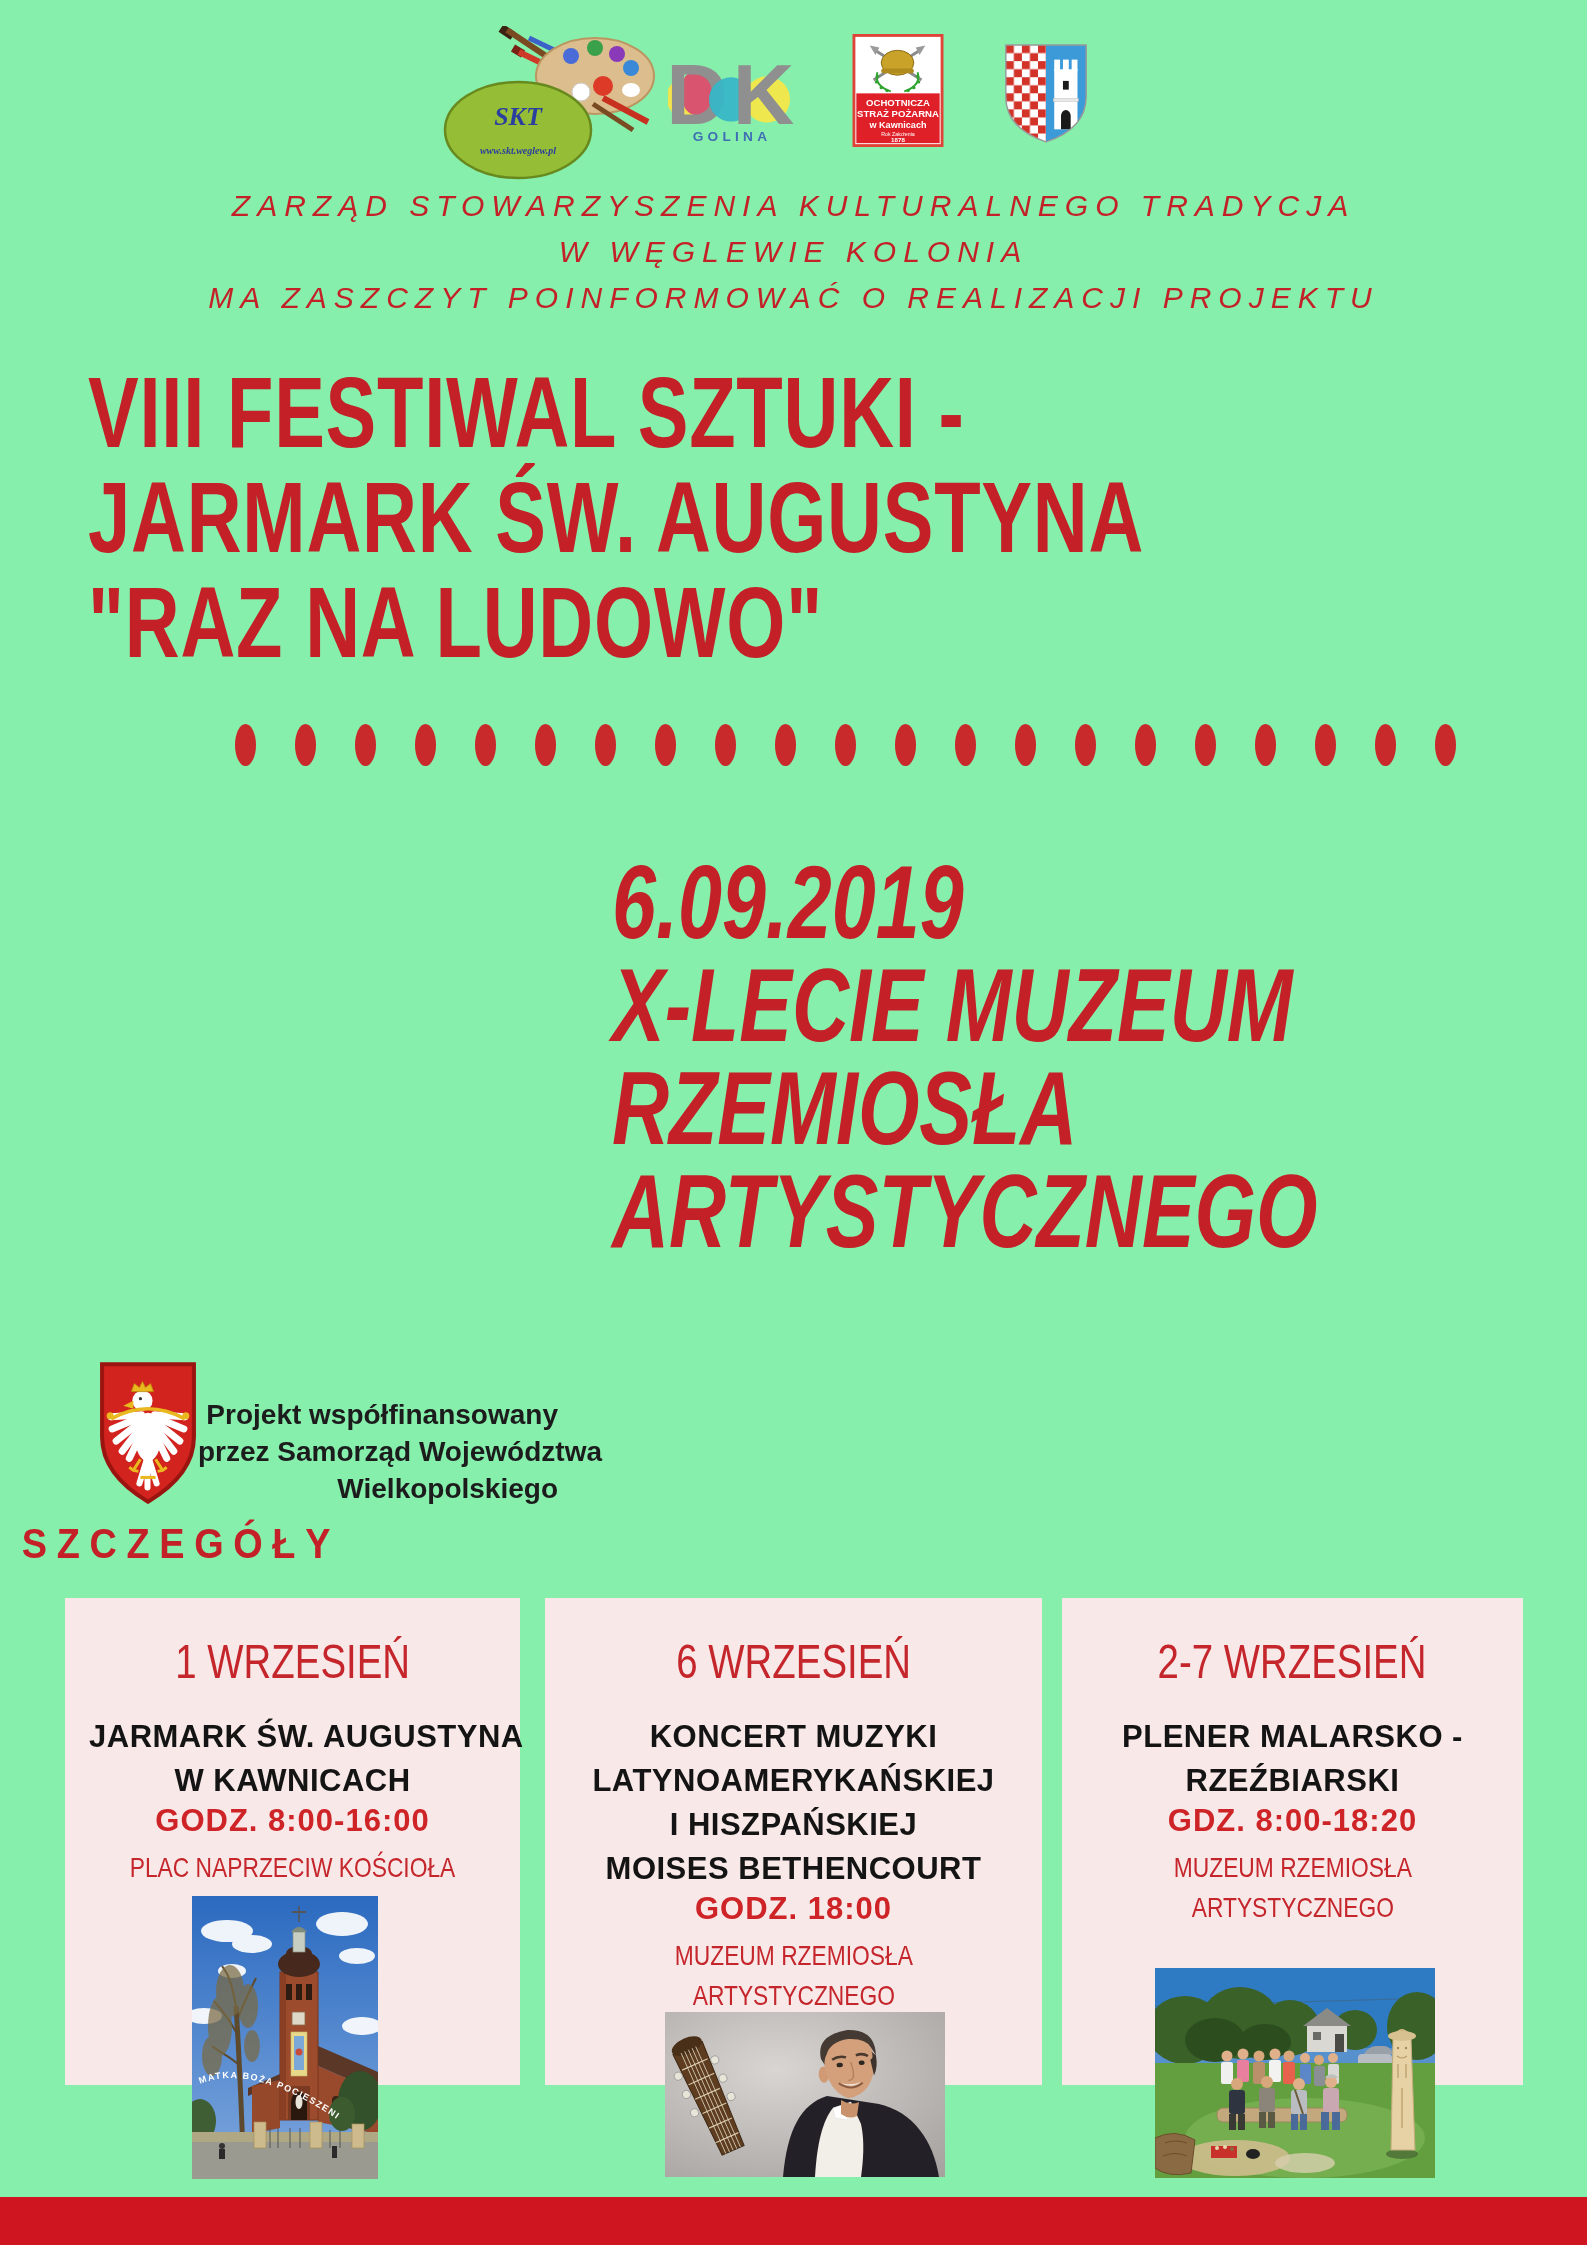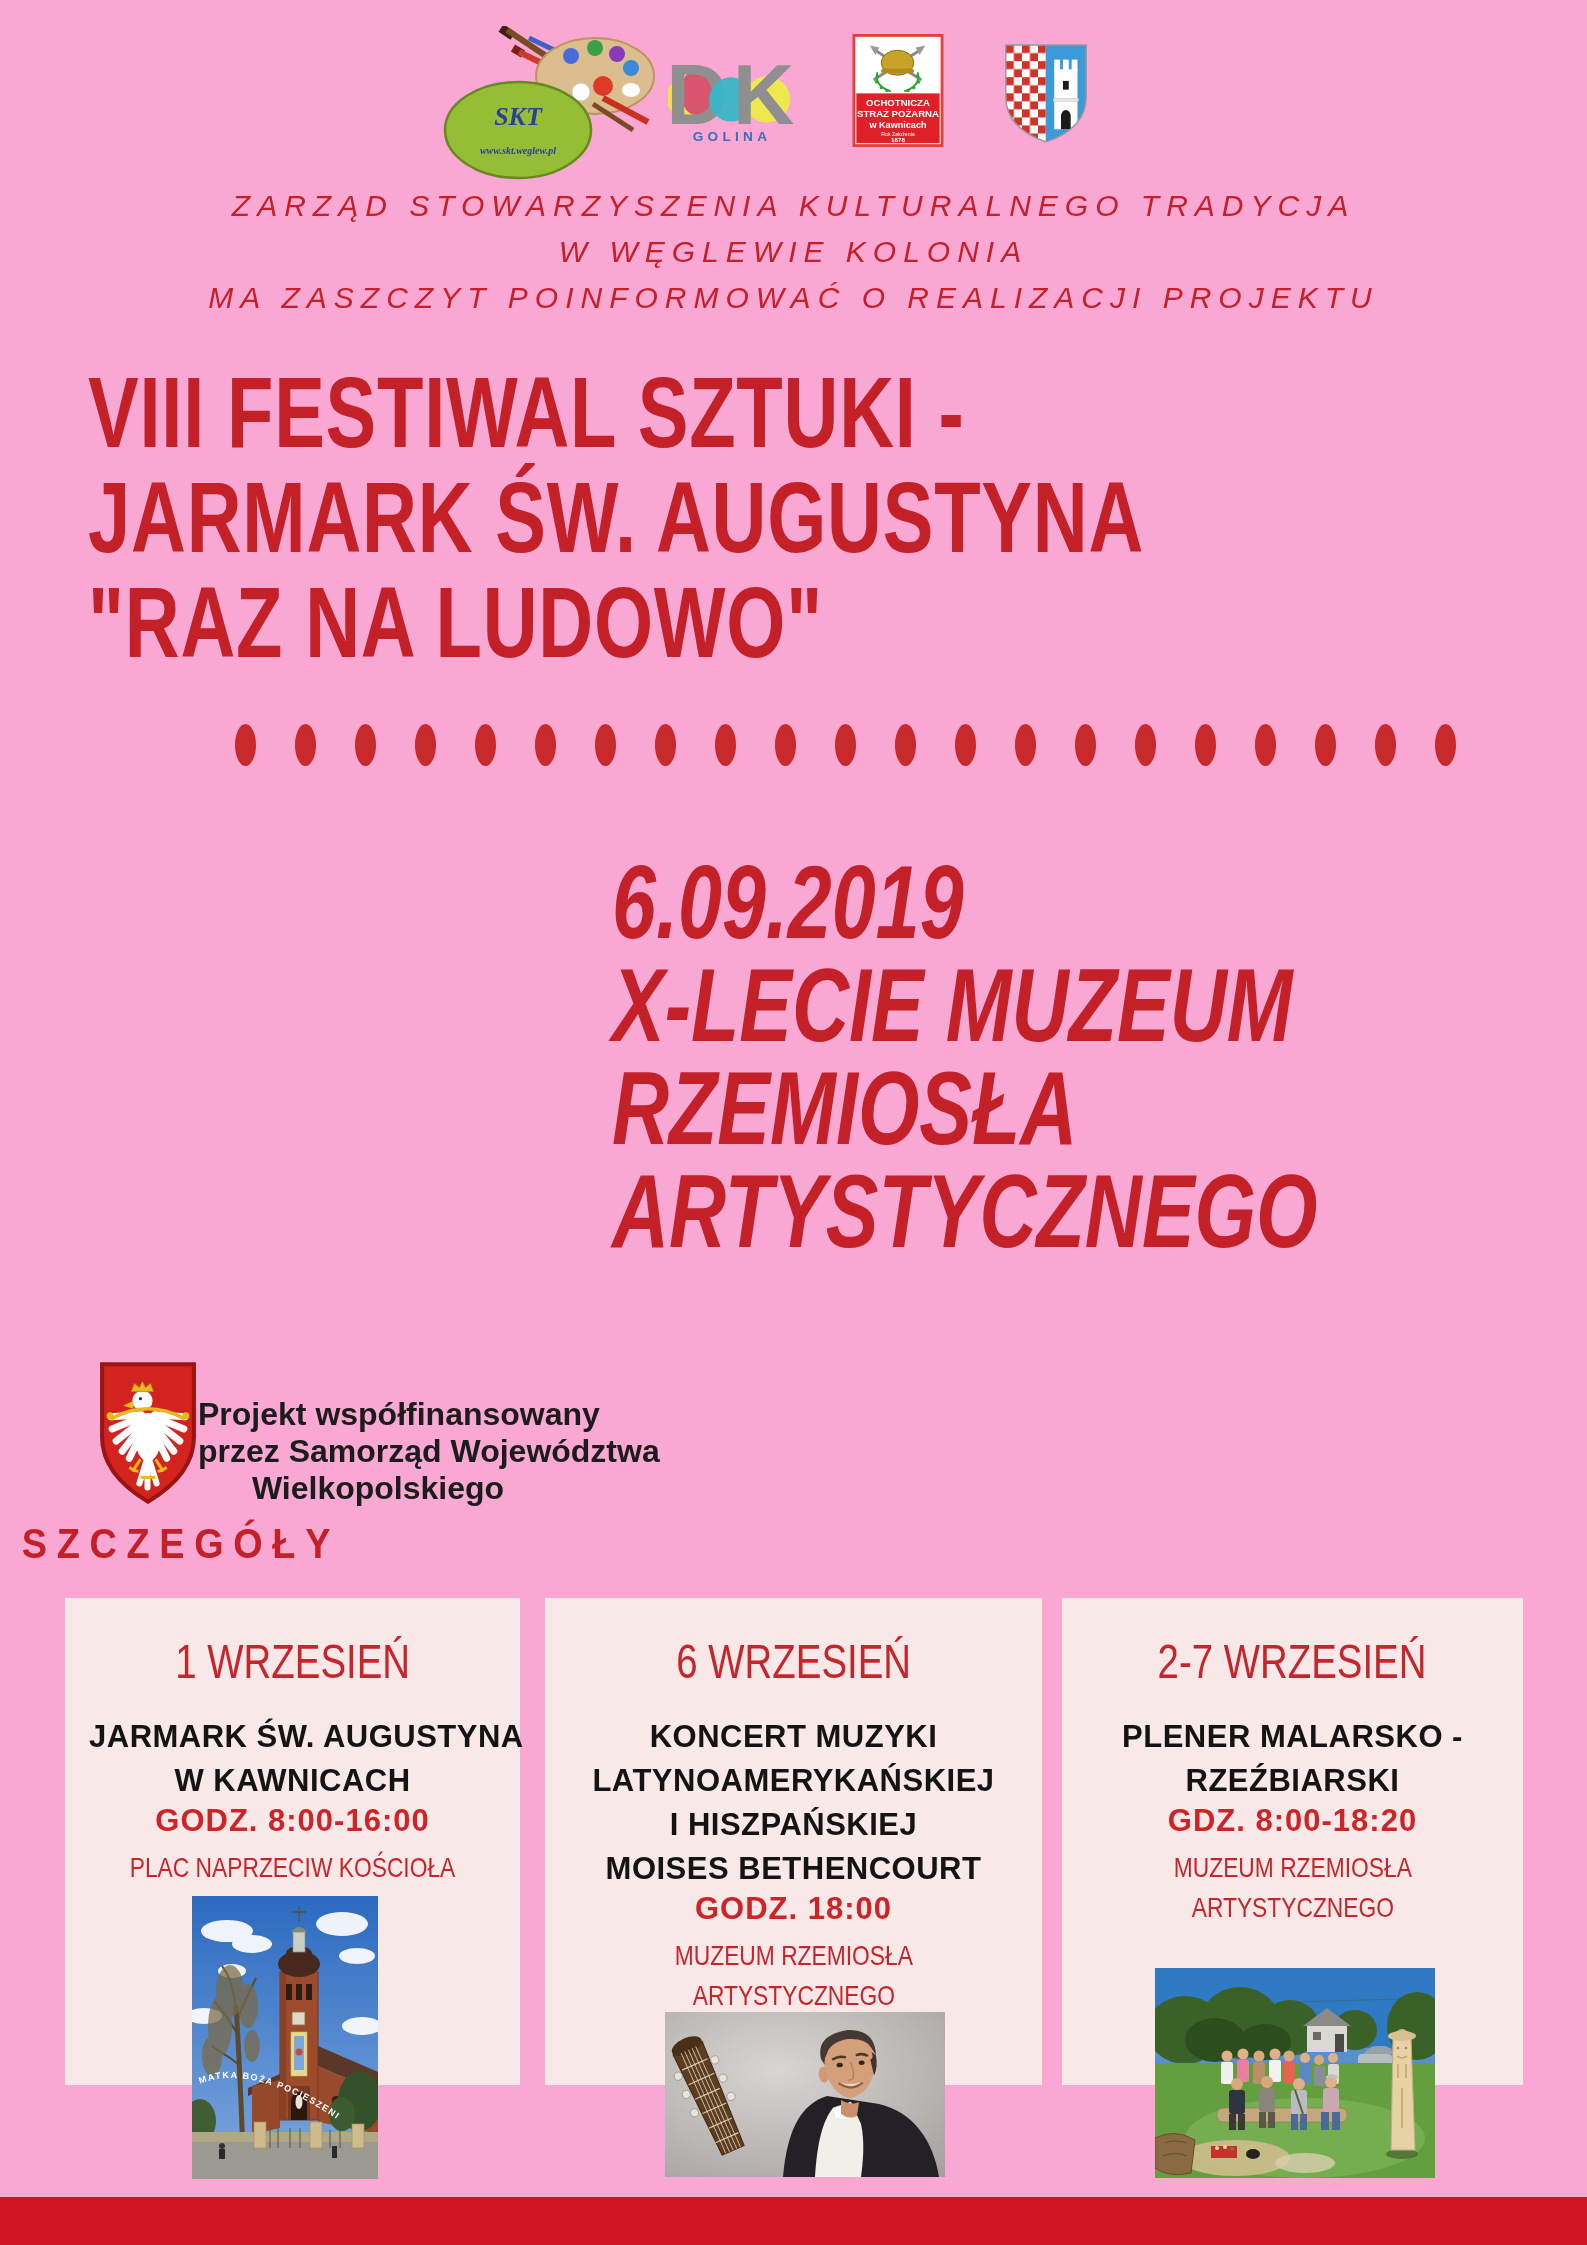--- a/index.html
+++ b/index.html
@@ -4,21 +4,21 @@
 <style>
   :root{
     --red:#C32027;
     --red-accent:#CE2427;
     --footer-red:#CF1520;
     --panel-pink:#F8E8E8;
     --ink:#141414;
   }
   html,body{margin:0;padding:0;background:#ffffff;}
   .poster{
-    position:relative;width:1587px;height:2245px;background:#f9a8d4;
+    position:relative;width:1587px;height:2245px;background:#86efac;
     font-family:"Liberation Sans","DejaVu Sans",sans-serif;color:var(--ink);
     overflow:hidden;
   }
   .logo{position:absolute;}
   .logo-skt{left:443px;top:26px;width:212px;height:156px;}
   .logo-dk{left:668px;top:48px;width:128px;height:96px;}
   .logo-osp{left:852px;top:34px;width:92px;height:113px;}
   .logo-crest{left:1000px;top:40px;width:92px;height:107px;}
 
   .intro{
@@ -36,22 +36,22 @@
   .dots{position:absolute;left:235px;top:724px;display:flex;gap:39px;}
   .dot{width:21px;height:42px;border-radius:50%;background:#C8292B;}
   .event{
     position:absolute;left:596px;top:835px;margin:16px;
     font-size:104px;line-height:103px;font-weight:bold;color:var(--red);
     white-space:nowrap;
     font-style:italic;
   }
   .wlkp{position:absolute;left:95px;top:1358px;width:106px;height:150px;}
   .funding{
-    position:absolute;left:198px;top:1396px;width:360px;text-align:center;
-    font-size:32px;font-weight:bold;color:#1c1c1c;line-height:37px;white-space:nowrap;
+    position:absolute;left:198px;top:1396px;width:360px;text-align:right;
+    font-size:28px;font-weight:bold;color:#1c1c1c;line-height:37px;white-space:nowrap;
   }
   .details{
     position:absolute;left:0;top:1519px;width:100%;text-align:left;
     font-size:43px;font-weight:bold;color:var(--red);letter-spacing:11px;white-space:nowrap;
   }
   .condc{display:inline-block;transform:scaleX(0.88);}
 
   .panel{
     position:absolute;top:1598px;height:487px;background:var(--panel-pink);
     text-align:center;box-sizing:border-box;padding:36px 24px 0;

